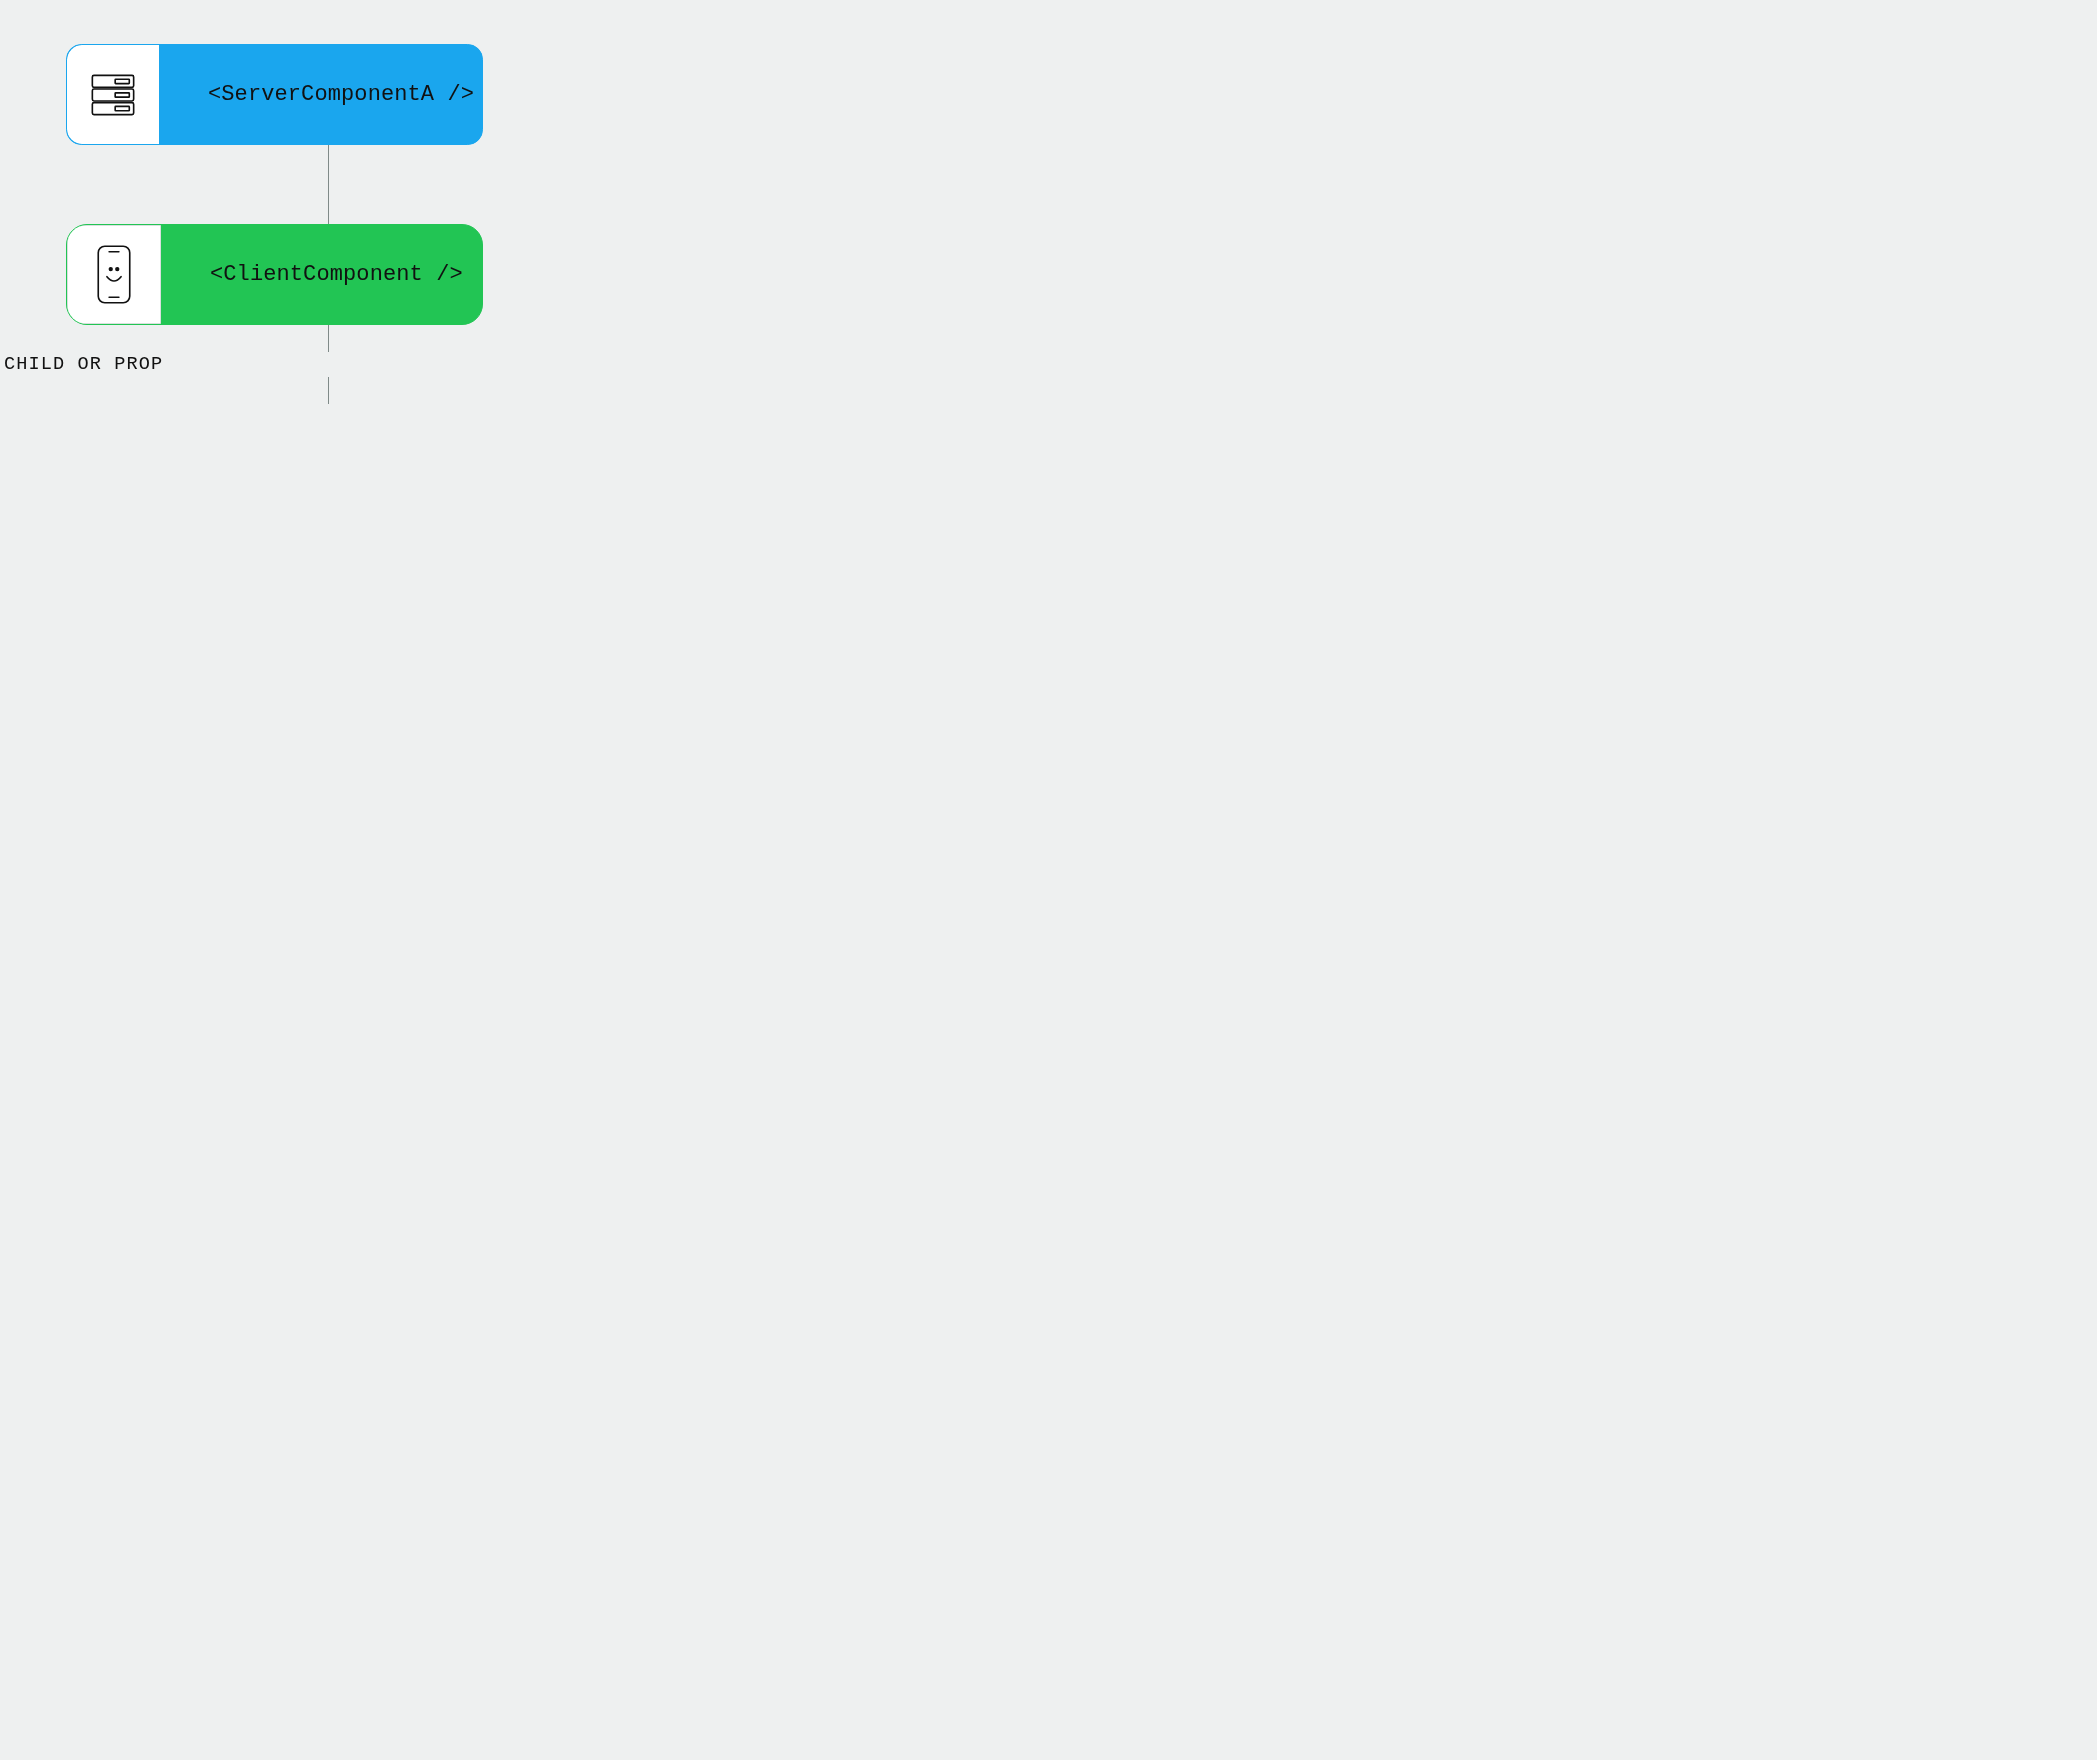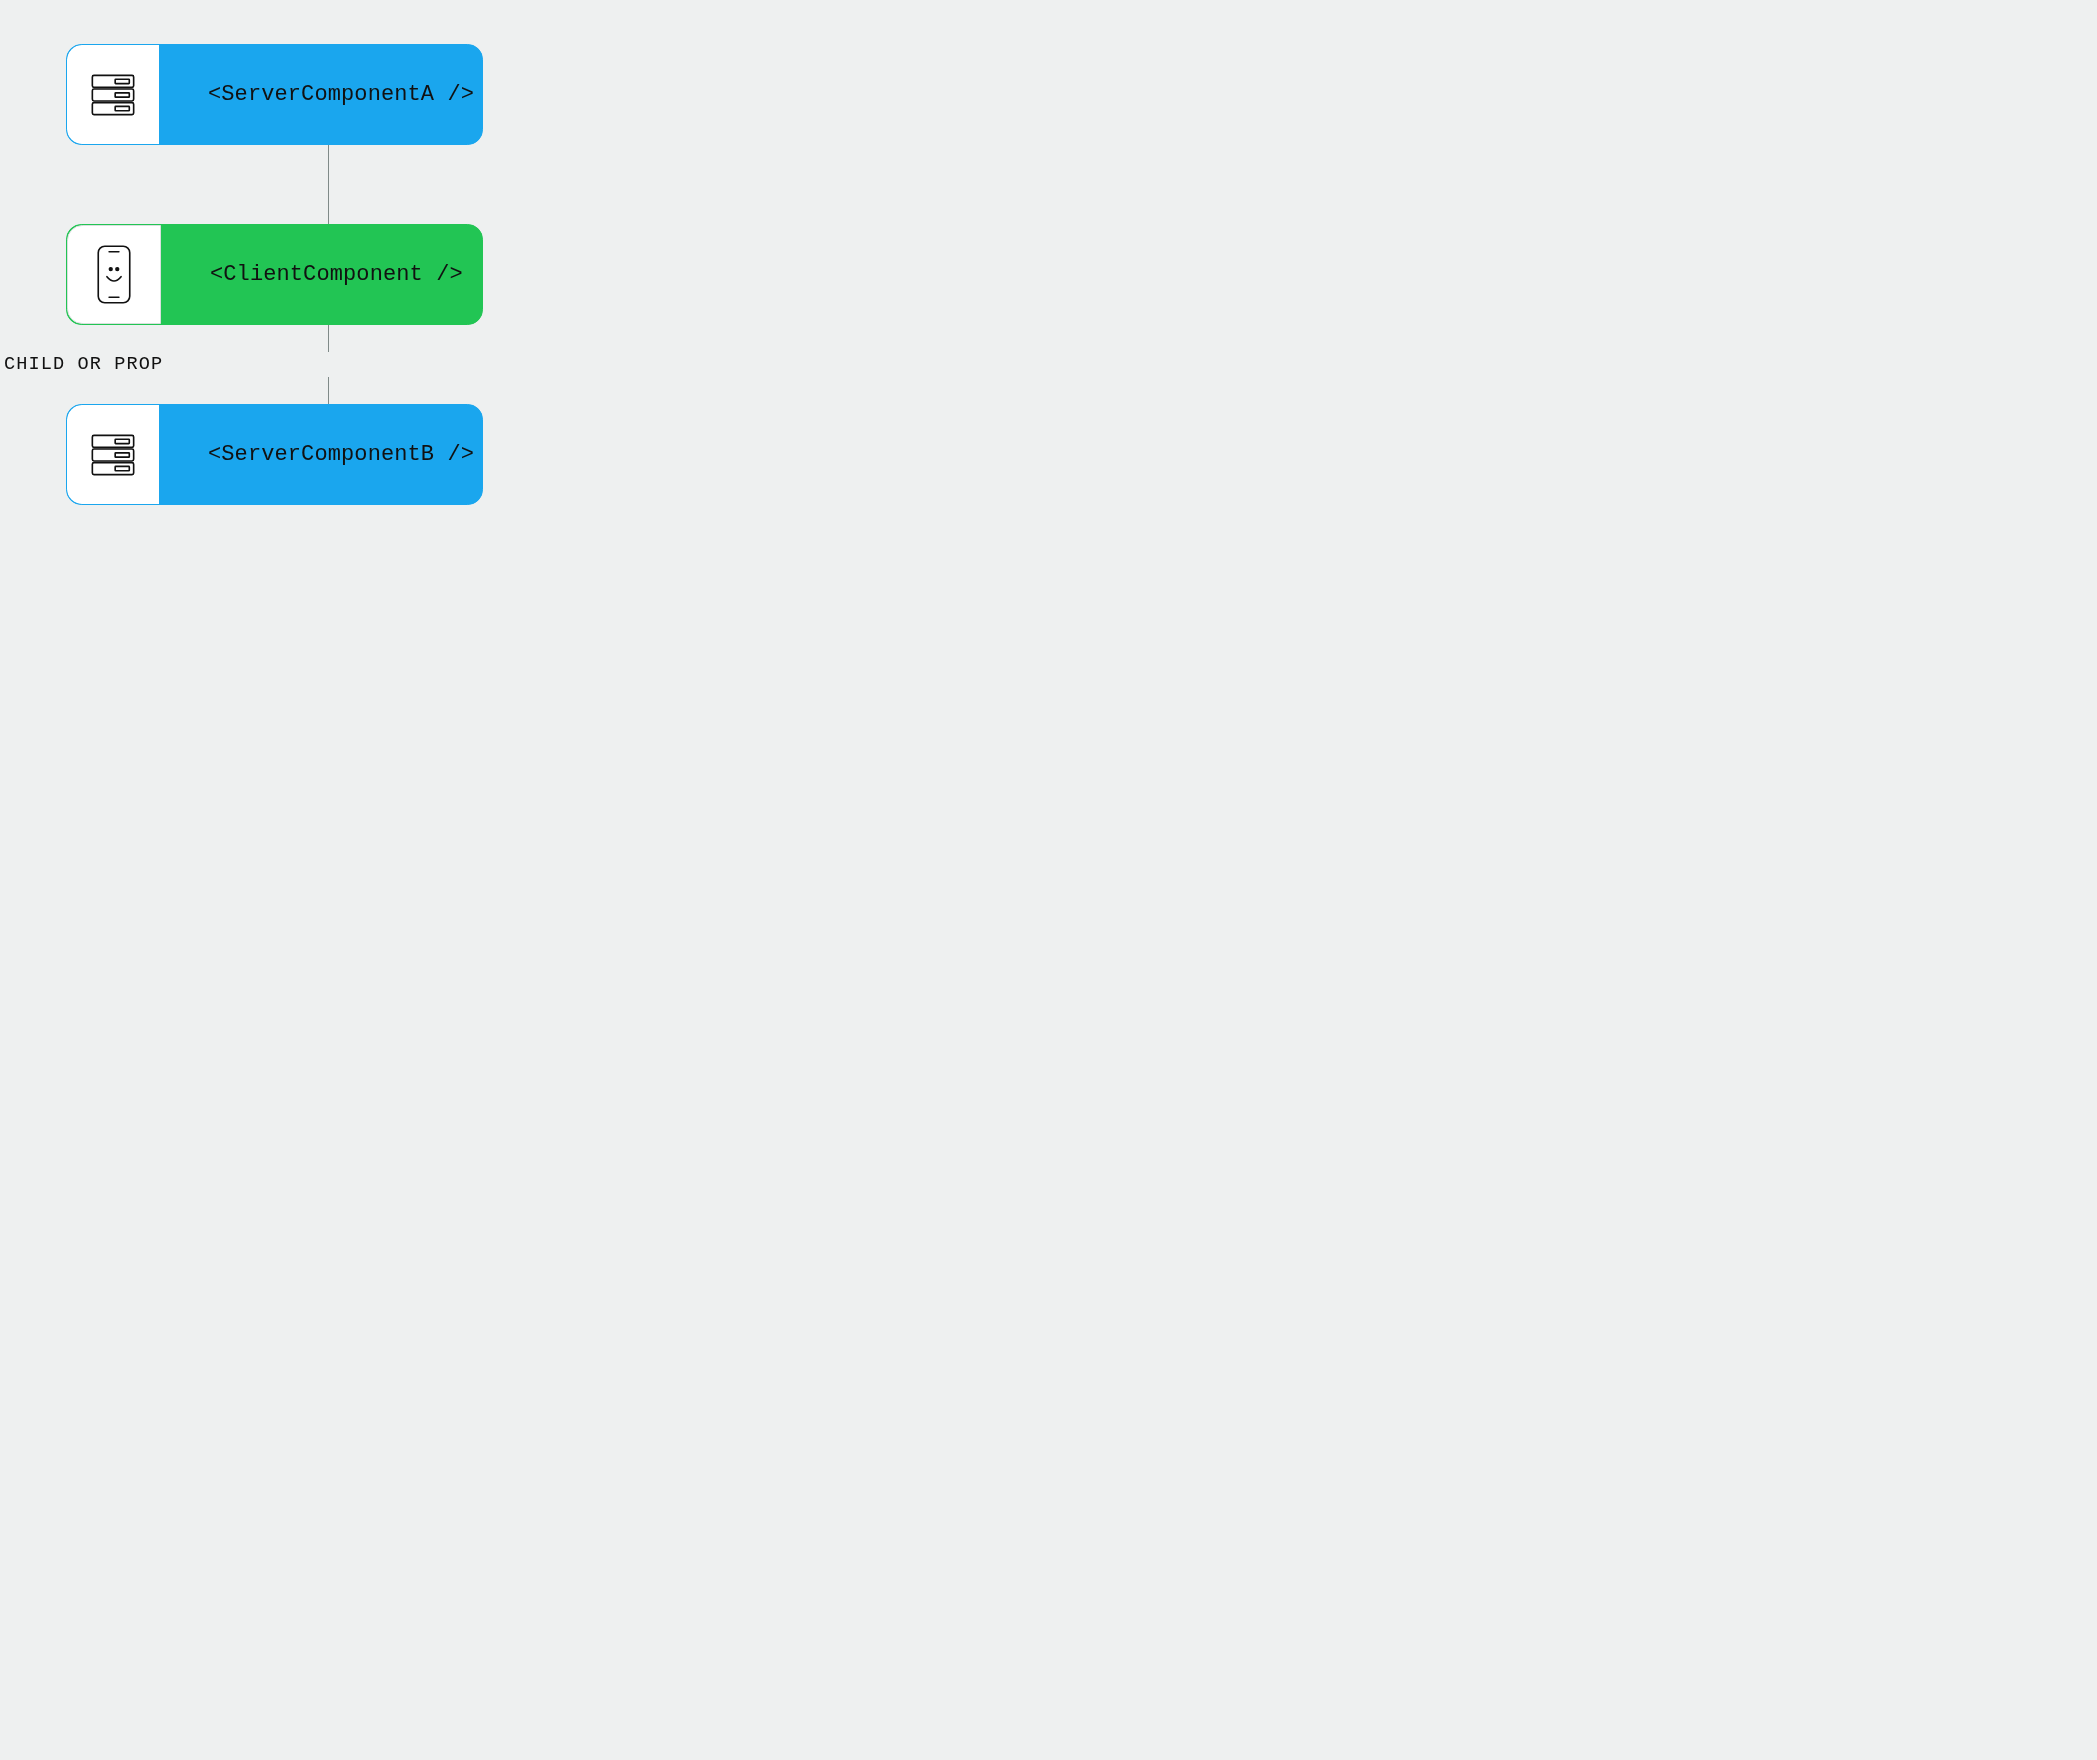--- a/index.html
+++ b/index.html
@@ -84,42 +84,29 @@
         <rect x="8" y="35" width="76" height="22" rx="3"></rect>
         <rect x="8" y="60" width="76" height="22" rx="3"></rect>
         <rect x="50" y="17" width="26" height="8" rx="1"></rect>
         <rect x="50" y="42" width="26" height="8" rx="1"></rect>
         <rect x="50" y="67" width="26" height="8" rx="1"></rect>
       </svg>
     </div>
     <div class="labelbox">&lt;ServerComponentA /&gt;</div>
   </div>
 
-  <div class="node green" id="node-b" style="top: 224px;">
+  <div class="node green" id="node-b" style="top: 224px; border-radius: 21px;">
     <div class="iconbox">
       <svg width="38" height="61" viewBox="0 0 70 112" fill="none" stroke="#111" stroke-width="3" stroke-linejoin="round" stroke-linecap="round">
         <rect x="6" y="4" width="58" height="104" rx="12"></rect>
         <line x1="26" y1="14" x2="44" y2="14"></line>
         <line x1="26" y1="98" x2="44" y2="98"></line>
         <circle cx="29" cy="46" r="2.5" fill="#111"></circle>
         <circle cx="41" cy="46" r="2.5" fill="#111"></circle>
         <path d="M22 60 Q35 76 48 60"></path>
       </svg>
     </div>
     <div class="labelbox">&lt;ClientComponent /&gt;</div>
   </div>
 
-  <div class="node blue" id="node-c" style="top: 404px;">
-    <div class="iconbox">
-      <svg width="50" height="50" viewBox="0 0 92 92" fill="none" stroke="#111" stroke-width="3" stroke-linejoin="round">
-        <rect x="8" y="10" width="76" height="22" rx="3"></rect>
-        <rect x="8" y="35" width="76" height="22" rx="3"></rect>
-        <rect x="8" y="60" width="76" height="22" rx="3"></rect>
-        <rect x="50" y="17" width="26" height="8" rx="1"></rect>
-        <rect x="50" y="42" width="26" height="8" rx="1"></rect>
-        <rect x="50" y="67" width="26" height="8" rx="1"></rect>
-      </svg>
-    </div>
-    <div class="labelbox">&lt;ServerComponentB /&gt;</div>
-  </div>
 
 </div>
 
 
 </body></html>

